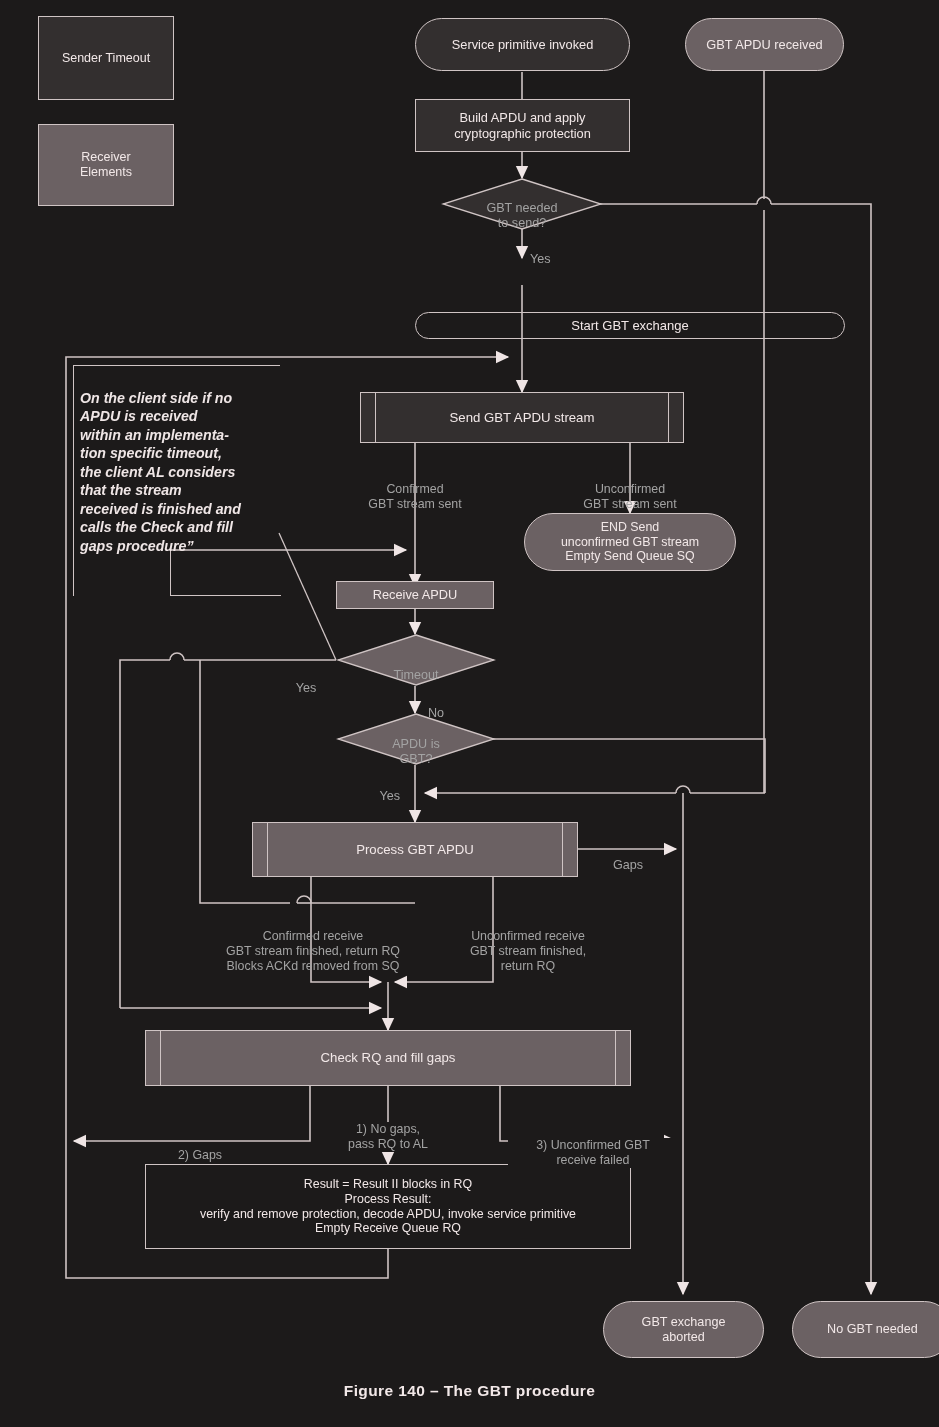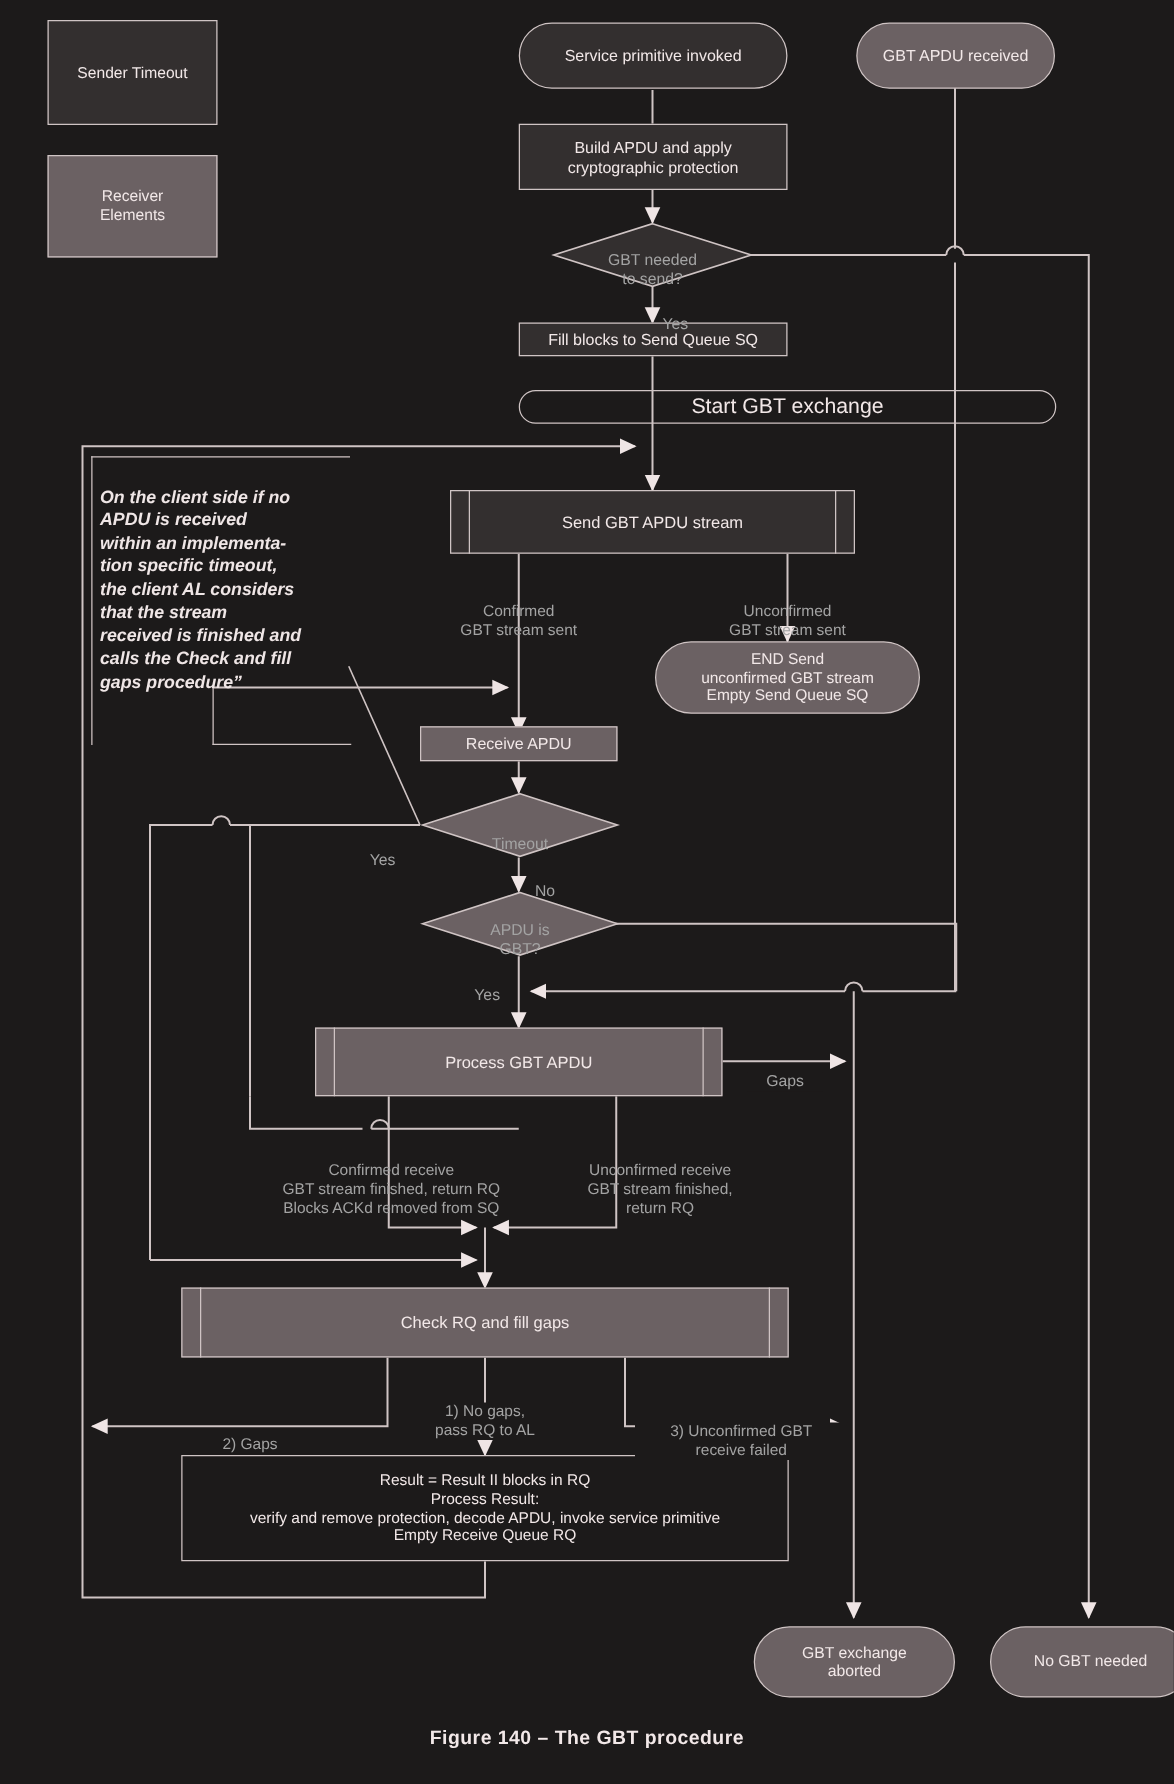--- a/index.html
+++ b/index.html
@@ -128,25 +128,22 @@
     <span>Build APDU and apply
 cryptographic protection</span>
   </div>
 
   <svg style="position:absolute;left:441px;top:178px;width:162px;height:52px;">
     <polygon points="81,1 160,26 81,51 2,26" fill="#332f2f" stroke="#cfc4c4" stroke-width="1.4"></polygon>
   </svg>
   <div class="lbl" style="left:441px;top:185px;width:162px;font-size:12.6px;white-space:pre-line;">GBT needed
 to send?</div>
 
-  <div class="node sender proc" style="left:415px;top:258px;width:215px;height:27px;font-size:12.8px;">
-    <span>Fill blocks to Send Queue SQ</span>
-  </div>
-
-  <div class="node sender terminal" style="left:415px;top:312px;width:430px;height:27px;font-size:17px;background:transparent;">
+
+  <div class="node sender terminal" style="left:415px;top:312px;width:430px;height:27px;font-size:13px;background:transparent;">
     <span>Start GBT exchange</span>
   </div>
 
   <div class="node sender proc sub" style="left:360px;top:392px;width:324px;height:51px;font-size:13.2px;">
     <span class="inner" style="left:14px;"></span>
     <span class="inner" style="right:14px;"></span>
     <span>Send GBT APDU stream</span>
   </div>
 
   <div class="node receiver terminal" style="left:524px;top:513px;width:212px;height:58px;font-size:12.4px;white-space:pre-line;justify-content:center;">

